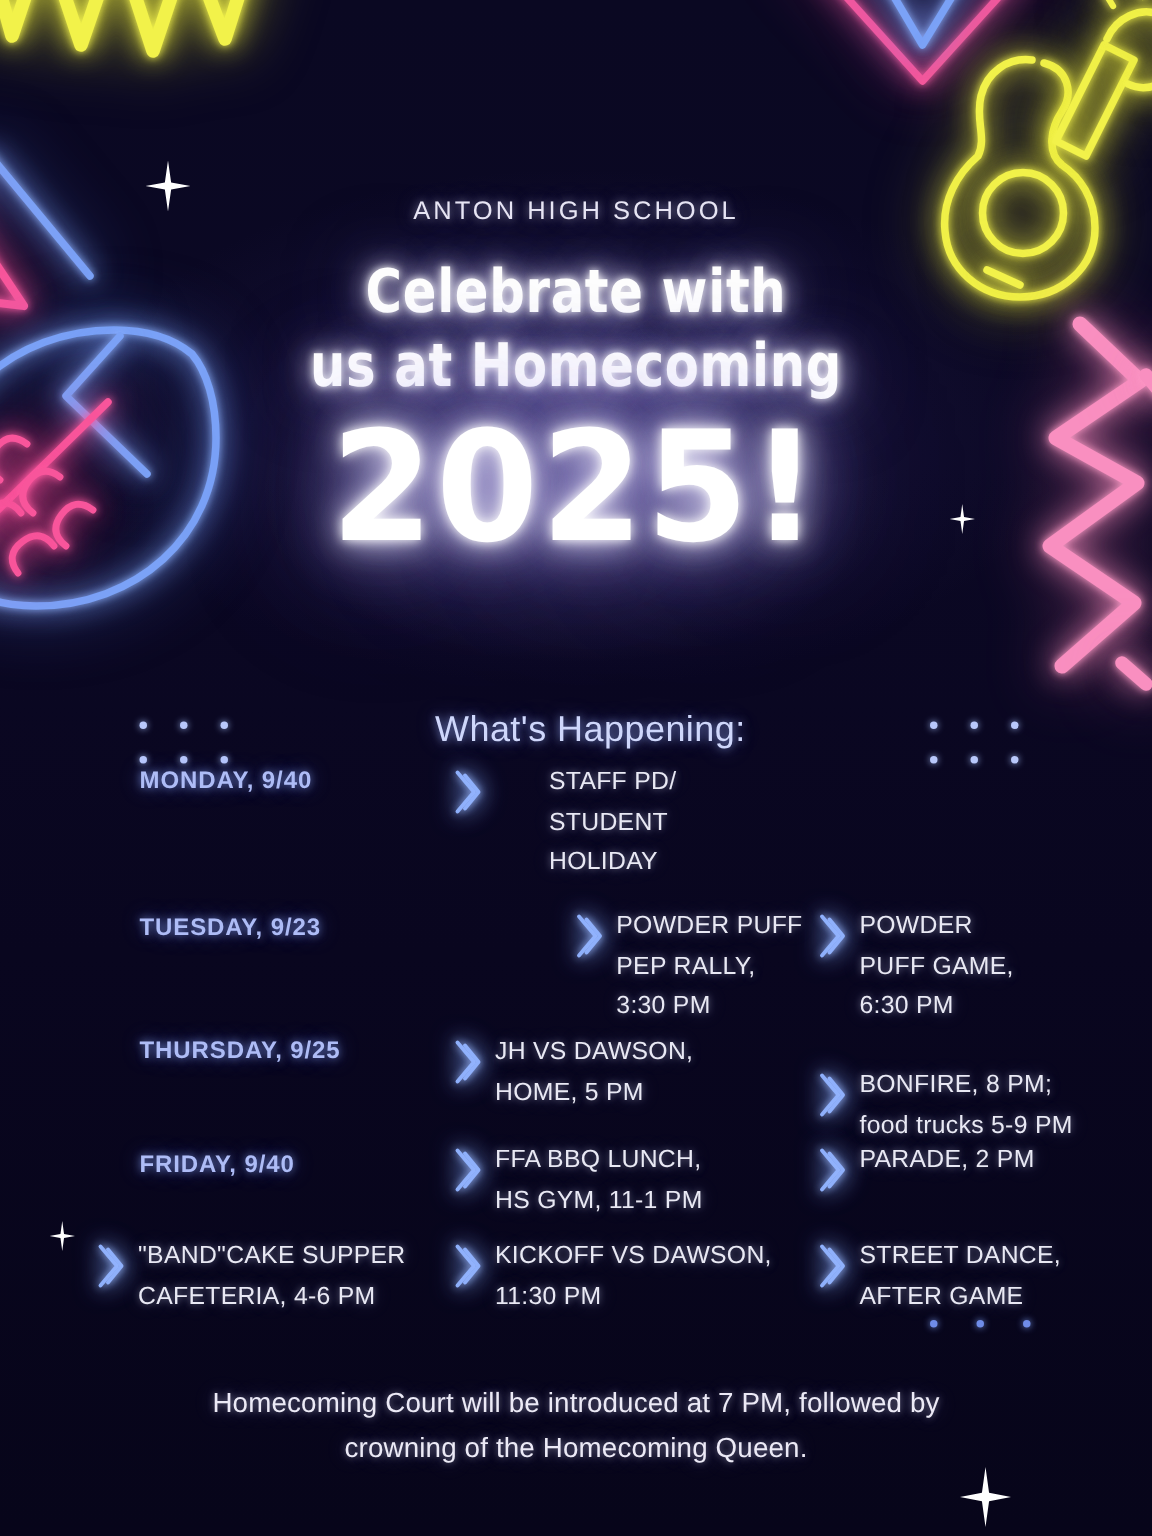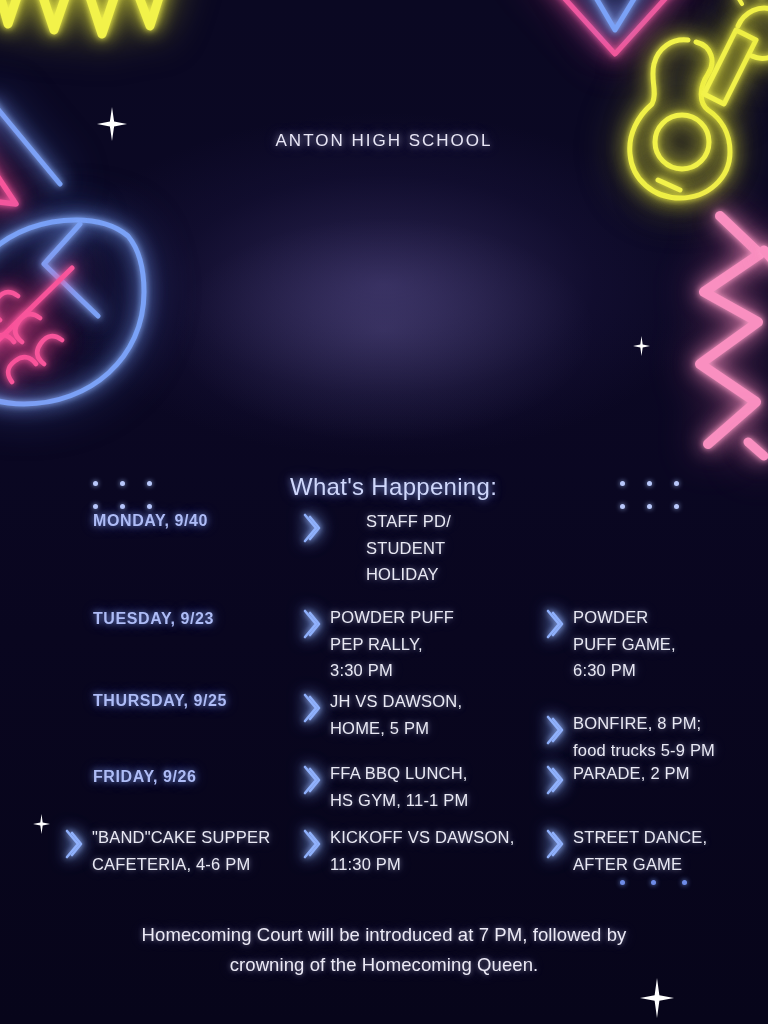--- a/index.html
+++ b/index.html
@@ -209,20 +209,25 @@
       <i></i>
   </div>
   <div class="dotrow" style="left:620px; top:880px;">
     <i></i>
       <i></i>
       <i></i>
   </div>
 
   <div class="header">
     <div class="school">ANTON HIGH SCHOOL</div>
+    <div class="title-wrap">
+      <div class="title-line">Celebrate with</div>
+      <div class="title-line">us at Homecoming</div>
+      <div class="title-year">2025!</div>
+    </div>
   </div>
 
   <div class="schedule">
     <div class="whats">What's Happening:</div>
 
     <div class="row" style="top:42px;">
       <div class="day" style="left:93px; top:4px;">MONDAY, 9/40</div>
       <div class="item" style="left:300px; top:0px; width:230px;gap:44px;">
         <span class="chev">
           <svg width="22" height="36" viewBox="0 0 22 36">
@@ -231,21 +236,21 @@
             </svg>
         </span>
         <span class="itxt">STAFF PD/
 STUDENT
 HOLIDAY</span>
       </div>
     </div>
 
     <div class="row" style="top:138px;">
       <div class="day" style="left:93px; top:6px;">TUESDAY, 9/23</div>
-      <div class="item" style="left:300px; top:0px; width:235px;">
+      <div class="item" style="left:300px; top:0px; width:235px;justify-content:flex-end;">
         <span class="chev">
           <svg width="22" height="36" viewBox="0 0 22 36">
               <path d="M5 5 L16 18 L5 31"></path>
               <path d="M10 7 L19 18 L10 29"></path>
             </svg>
         </span>
         <span class="itxt">POWDER PUFF
 PEP RALLY,
 3:30 PM</span>
       </div>
@@ -280,21 +285,21 @@
               <path d="M5 5 L16 18 L5 31"></path>
               <path d="M10 7 L19 18 L10 29"></path>
             </svg>
         </span>
         <span class="itxt">BONFIRE, 8 PM;
 food trucks 5-9 PM</span>
       </div>
     </div>
 
     <div class="row" style="top:294px;">
-      <div class="day" style="left:93px; top:8px;">FRIDAY, 9/26</div>
+      <div class="day" style="left:93px; top:8px;">FRIDAY, 9/40</div>
       <div class="item" style="left:300px; top:0px; width:240px;">
         <span class="chev">
           <svg width="22" height="36" viewBox="0 0 22 36">
               <path d="M5 5 L16 18 L5 31"></path>
               <path d="M10 7 L19 18 L10 29"></path>
             </svg>
         </span>
         <span class="itxt">FFA BBQ LUNCH,
 HS GYM, 11-1 PM</span>
       </div>

